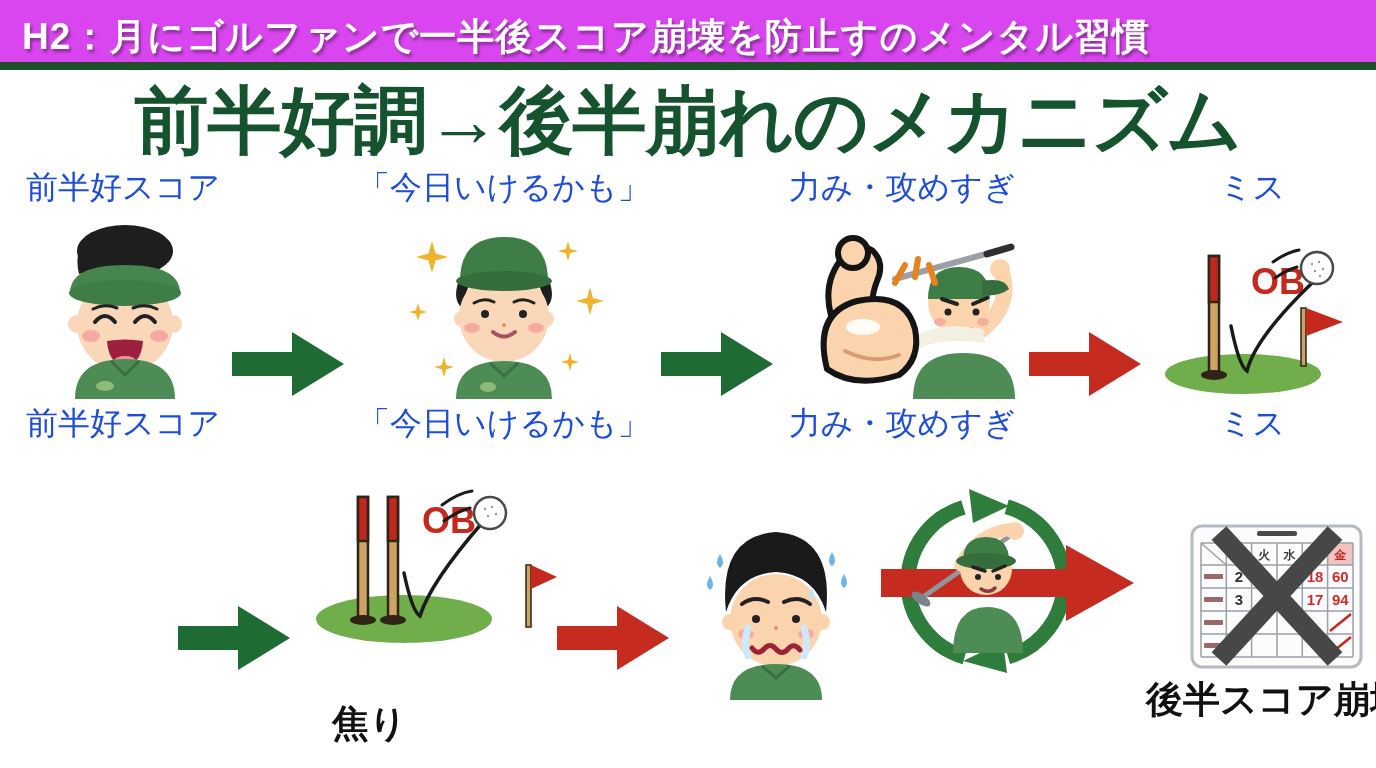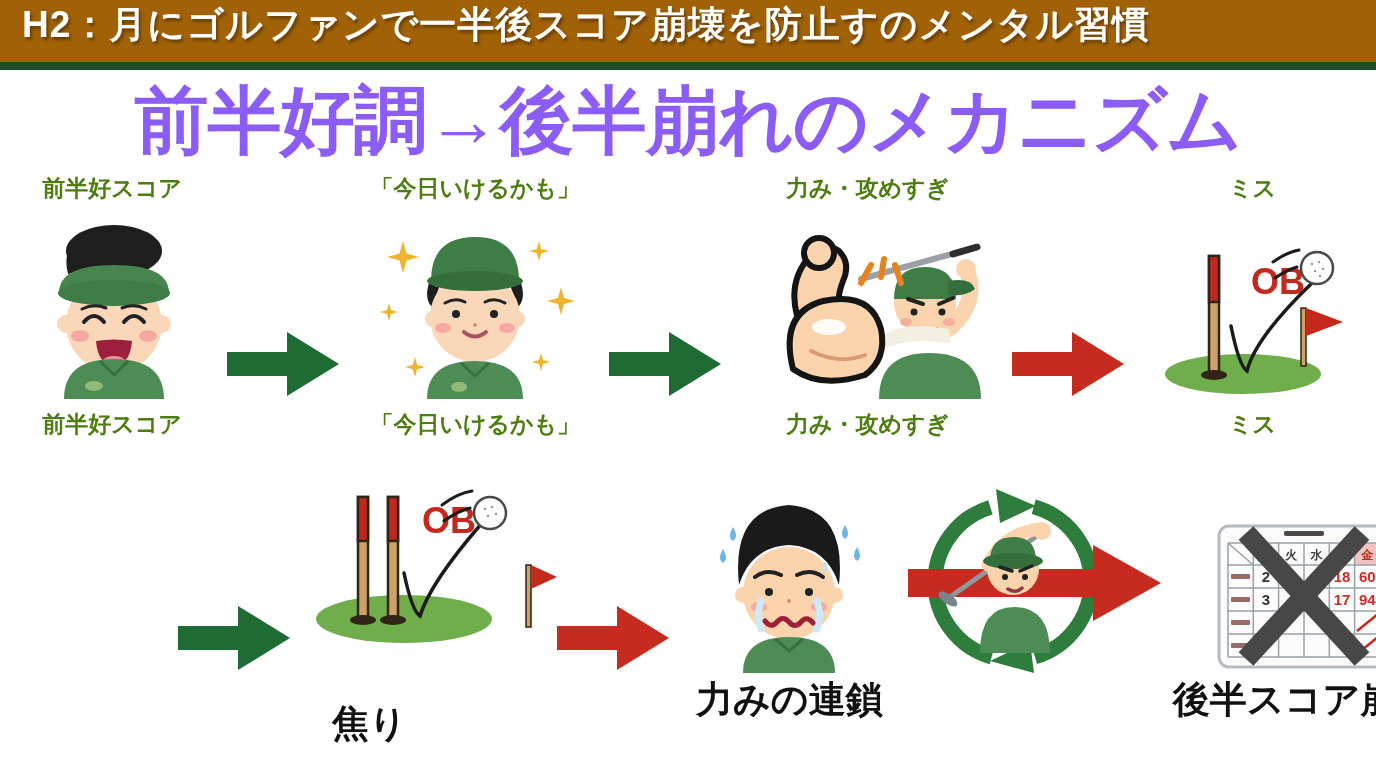--- a/index.html
+++ b/index.html
@@ -1,40 +1,40 @@
 <!DOCTYPE html>
 <html><head>
 <meta charset="utf-8">
 <style>
   html,body { margin:0; padding:0; }
   body {
     width:1376px; height:768px; overflow:hidden; background:#ffffff;
     font-family:"Liberation Sans","DejaVu Sans",sans-serif;
   }
   .header-bar {
-    height:62px; background:#a16207; border-bottom:8px solid #1d5029;
-    display:flex; align-items:flex-start; padding:0 22px;
+    height:62px; background:#d946ef; border-bottom:8px solid #1d5029;
+    display:flex; align-items:flex-end; padding:0 22px;
   }
   .header-title {
     color:#ffffff; font-size:37px; font-weight:bold; letter-spacing:1px;
     white-space:nowrap; text-shadow:2px 3px 3px rgba(0,0,0,.35);
   }
   .main-title {
-    text-align:center; font-size:74px; font-weight:900; color:#8b5cf6;
+    text-align:center; font-size:74px; font-weight:900; color:#14532d;
     margin:8px 0 0 0; letter-spacing:-1px; line-height:1.15;
   }
   .flow-row1 {
     display:flex; align-items:center; justify-content:space-between;
     padding:0 26px; margin-top:0px;
   }
   .flow-row2 { display:flex; align-items:center; margin-top:14px; padding-left:178px; }
   .step { display:flex; flex-direction:column; align-items:center; }
   .zone-label {
     height:50px; display:flex; align-items:center; justify-content:center;
-    font-size:23px; font-weight:bold; color:#4d7c0f; white-space:nowrap;
+    font-size:32px; font-weight:normal; color:#1d4ed8; white-space:nowrap;
   }
   .zone-label2 {
     height:54px; display:flex; align-items:center; justify-content:center;
     font-size:37px; font-weight:bold; color:#111; white-space:nowrap;
   }
   .zone-icon { height:186px; display:flex; align-items:flex-end; justify-content:center; }
   .shift-left { transform:translateX(-55px);margin-top:48px; }
   .ml25 { margin-left:25px; }
   .ml10 { margin-left:10px; }
   svg { display:block; }
@@ -270,21 +270,20 @@
         <ellipse cx="110" cy="114" rx="8" ry="5" fill="#f6a9a2"></ellipse>
         <circle cx="80" cy="108" r="2" fill="#d9926e"></circle>
         <path d="M52,108 Q47,122 52,136" stroke="#cfe9fb" stroke-width="7" fill="none" stroke-linecap="round"></path>
         <path d="M108,108 Q113,122 108,136" stroke="#cfe9fb" stroke-width="7" fill="none" stroke-linecap="round"></path>
         <path d="M116,68 Q120,76 116,80 Q111,76 116,68 Z" fill="#bfe2f7"></path>
         <path d="M56,128 Q62,136 68,129 Q74,122 80,129 Q86,136 92,129 Q98,122 104,130" stroke="#9c2136" stroke-width="5" fill="none" stroke-linecap="round"></path>
         <path d="M34,180 Q34,144 80,144 Q126,144 126,180 Z" fill="#4e8c55"></path>
         <path d="M66,146 L80,158 L94,146" stroke="#3a6f42" stroke-width="3" fill="none"></path>
       </svg>
     </div>
-    <div class="zone-label2">力みの連鎖</div>
   </div>
 
   <div class="step ml25">
     <div class="zone-icon">
       <svg width="255" height="186" viewBox="0 0 255 186">
         <circle cx="105" cy="95" r="78" fill="none" stroke="#2e7d3c" stroke-width="15" stroke-dasharray="100 44 200 44 102"></circle>
         <polygon points="88,2 128,19 92,36" fill="#2e7d3c"></polygon>
         <polygon points="122,155 82,174 126,186" fill="#2e7d3c"></polygon>
         <polygon points="0,82 185,82 185,58 253,96 185,134 185,110 0,110" fill="#c62b20"></polygon>
         <line x1="136" y1="44" x2="42" y2="110" stroke="#8f969c" stroke-width="5" stroke-linecap="round"></line>

